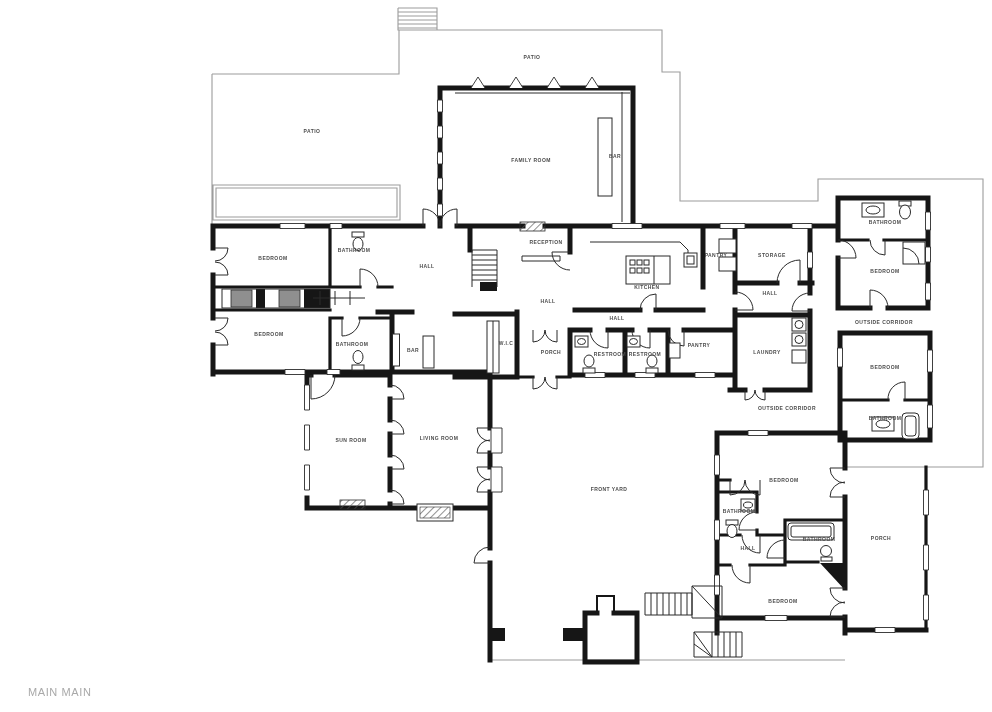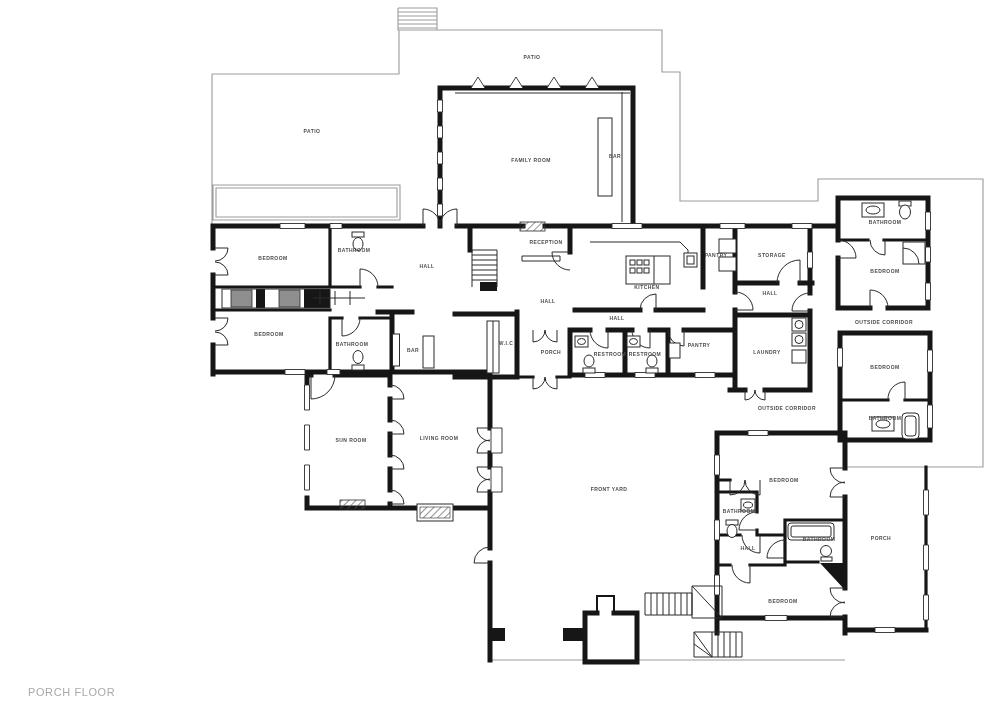--- a/index.html
+++ b/index.html
@@ -292,14 +292,14 @@
   <div class="rl" style="left:351px;top:440px">SUN ROOM</div>
   <div class="rl" style="left:439px;top:438px">LIVING ROOM</div>
   <div class="rl" style="left:609px;top:489px">FRONT YARD</div>
   <div class="rl" style="left:784px;top:480px">BEDROOM</div>
   <div class="rl" style="left:739px;top:511px">BATHROOM</div>
   <div class="rl" style="left:748px;top:548px">HALL</div>
   <div class="rl" style="left:819px;top:539px">BATHROOM</div>
   <div class="rl" style="left:783px;top:601px">BEDROOM</div>
   <div class="rl" style="left:881px;top:538px">PORCH</div>
 
-  <div class="floor-title">PORCH FLOOR</div>
+  <div class="floor-title">MAIN MAIN</div>
 </div>
 
 </body></html>

